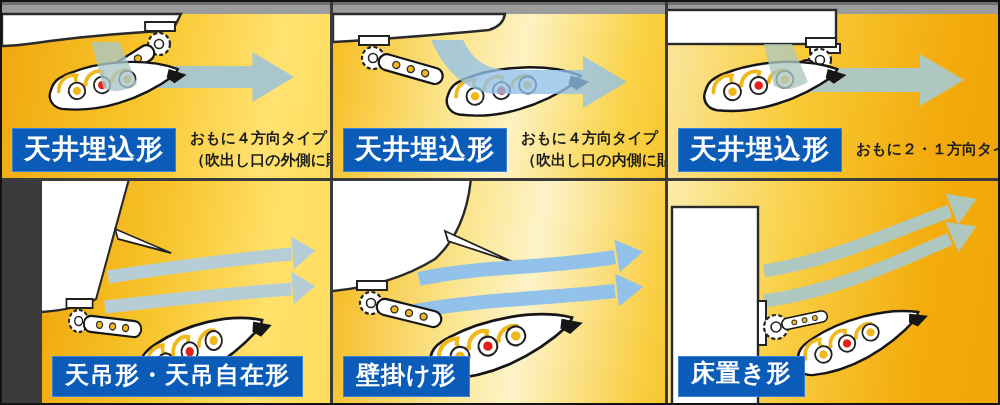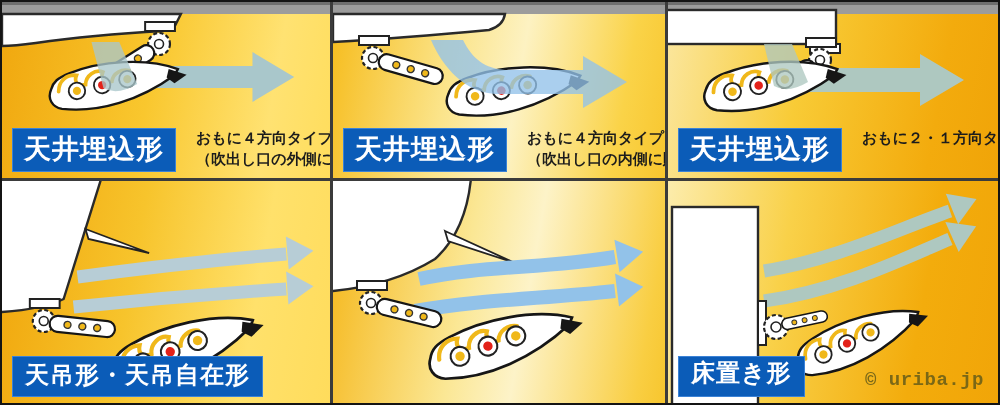--- a/index.html
+++ b/index.html
@@ -15,29 +15,29 @@
     grid-template-rows:176px 222px;
     gap:3px;
     position:relative;
   }
   .panel{position:relative;overflow:hidden;}
 
   
   .p1{background:linear-gradient(100deg,#f0a70e 0%,#f9c72e 45%,#ffe272 80%,#ffdd5c 100%);}
   .p2{background:linear-gradient(100deg,#f6bc1c 0%,#fbe48a 35%,#fdf2c2 55%,#fad348 85%,#f8c62e 100%);}
   .p3{background:linear-gradient(100deg,#fbe7a0 0%,#f8cb36 40%,#f3ab0d 80%,#f0a408 100%);}
-  .p4{background:linear-gradient(100deg,#f0a50b 0%,#f7c42c 40%,#ffe16b 75%,#ffdc5c 100%);}
+  .p4{background:linear-gradient(100deg,#f0a50b 0%,#f7c42c 40%,#ffe16b 75%,#ffdc5c 100%);margin-left:40px;}
   .p5{background:linear-gradient(100deg,#f5b618 0%,#fbe794 40%,#fdf3c8 58%,#f9ce42 92%,#f7c62e 100%);}
   .p6{background:linear-gradient(100deg,#fcecac 0%,#f9d149 35%,#f3ac0c 75%,#f1a508 100%);font-family:Liberation Mono, monospace;}
 
   .illus{position:absolute;inset:0;width:100%;height:100%;display:block;}
 
   .caption{
     position:absolute;left:10px;right:4px;bottom:6px;
-    display:flex;gap:20px;z-index:3;
+    display:flex;align-items:center;gap:14px;z-index:3;
   }
   .type-label{
     flex:0 0 auto;
     background:var(--label-bg,#0b5cb8);
     border:1px solid var(--label-border,#3b82d6);
     color:var(--label-text,#ffffff);
     font-weight:bold;
     font-size:27px;line-height:1.2;
     padding:4px 11px 6px 11px;
     letter-spacing:1px;
@@ -211,36 +211,38 @@
       <path class="s-blue" stroke-width="14" d="M86,98 C150,84 210,88 282,76"></path>
       <use href="#g-head" class="fill-blue" transform="translate(284,75) rotate(-9) scale(1.1)"></use>
       <path class="s-blue" stroke-width="14" d="M82,130 C150,118 210,118 282,110"></path>
       <use href="#g-head" class="fill-blue" transform="translate(284,109) rotate(-7) scale(1.1)"></use>
       <g>
         <use href="#g-pivot" transform="translate(38,122)"></use>
         <use href="#g-arm" transform="translate(44,124) rotate(14)"></use>
         <use href="#g-deflector" transform="translate(86,154) rotate(-12) scale(1.05)"></use>
       </g>
     </svg>
+    <div class="caption">
+      <div class="type-label">壁掛け形</div>
+    </div>
   </div>
 
   <div class="panel p6 bottom">
     <svg class="illus" viewBox="0 0 330 222" preserveAspectRatio="none">
       <rect class="unit" x="4" y="26" width="86" height="200"></rect>
       <path class="s-sage" stroke-width="13" d="M96,90 C170,78 230,48 282,30"></path>
       <use href="#g-head" class="fill-sage" transform="translate(284,28) rotate(-22) scale(1.1)"></use>
       <path class="s-sage" stroke-width="13" d="M96,120 C170,110 235,78 282,58"></path>
       <use href="#g-head" class="fill-sage" transform="translate(284,56) rotate(-24) scale(1.1)"></use>
       <g>
         <rect class="dv-plate" x="90" y="120" width="8" height="44"></rect>
         <circle class="dv-gearbig" cx="108" cy="146" r="12"></circle>
         <circle class="dv-gearbig-in" cx="108" cy="146" r="5"></circle>
         <use href="#g-arm" transform="translate(114,144) rotate(-12) scale(0.7)"></use>
         <use href="#g-deflector" transform="translate(118,158) rotate(-17) scale(0.92)"></use>
       </g>
     </svg>
     <div class="caption">
       <div class="type-label">床置き形</div>
     </div>
-    <div class="watermark">© uriba.jp</div>
   </div>
 
 </div>
 
 </body></html>

